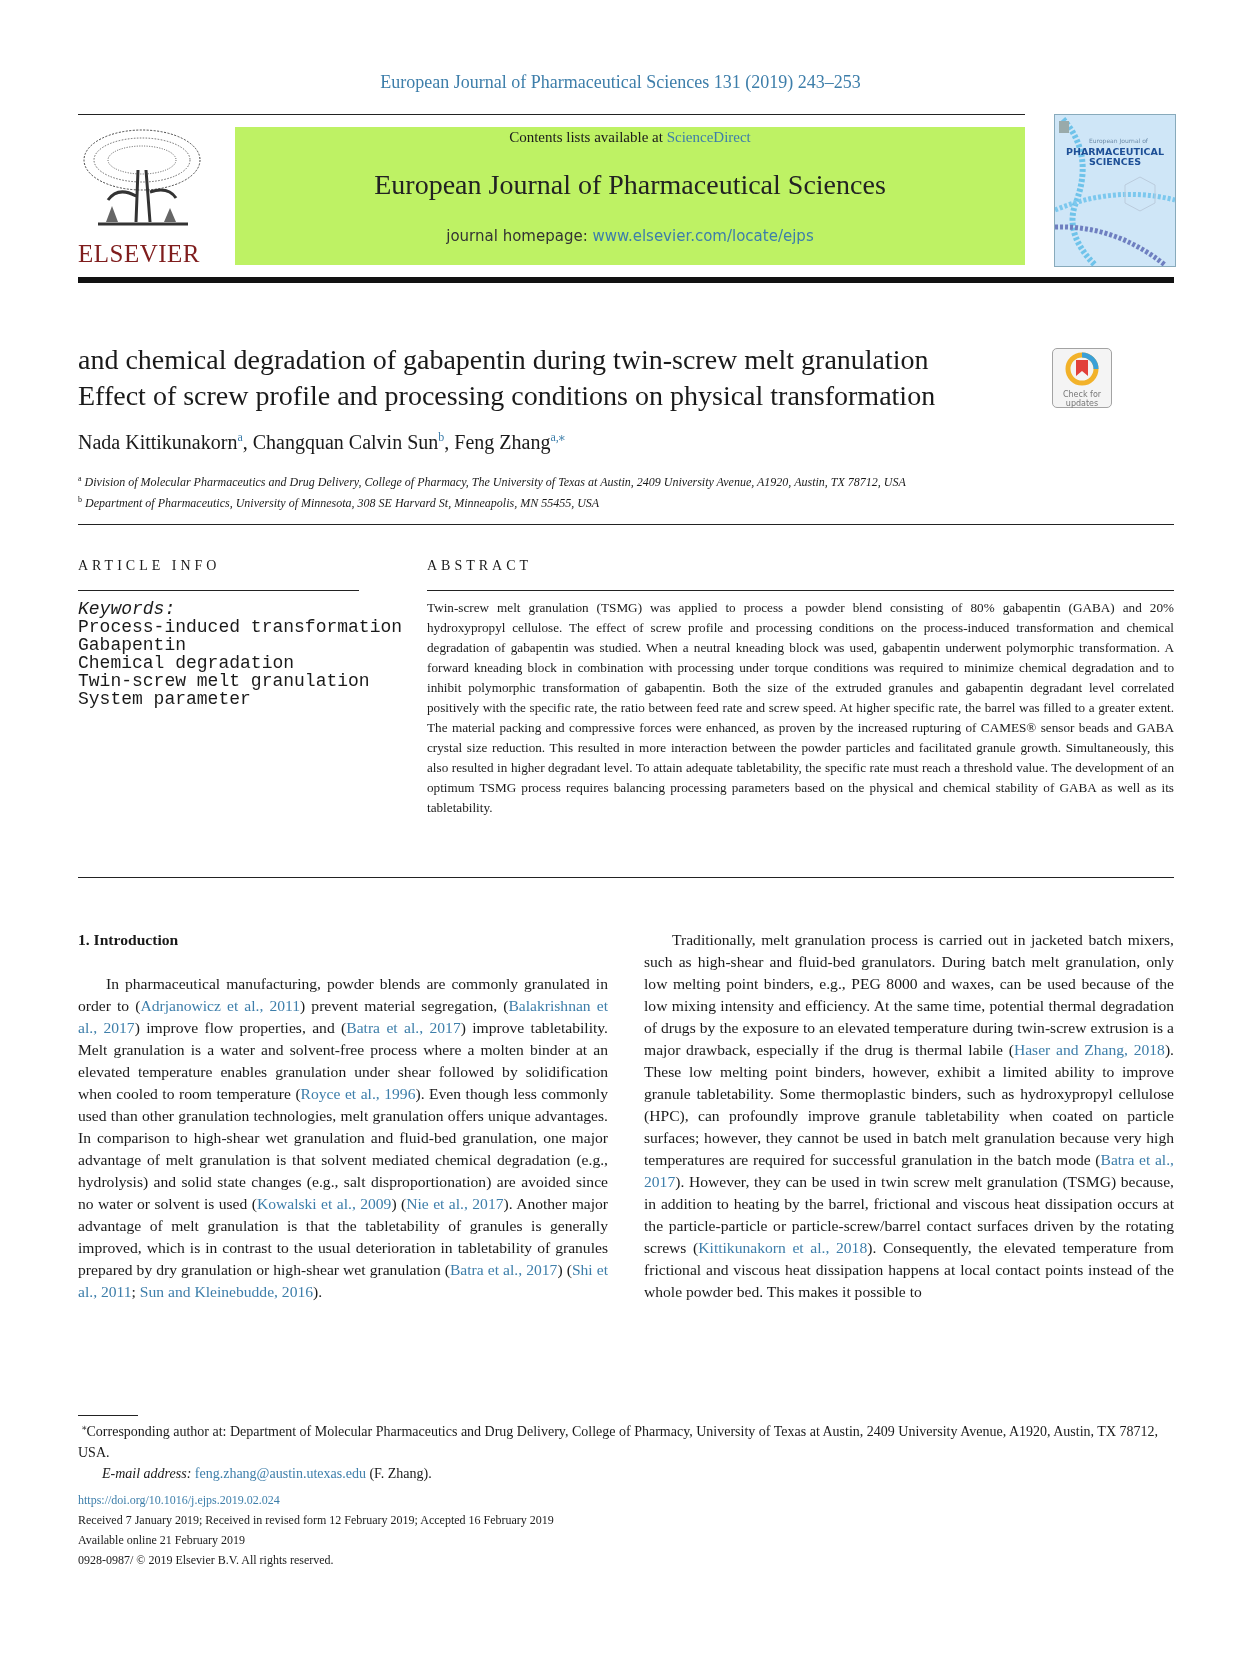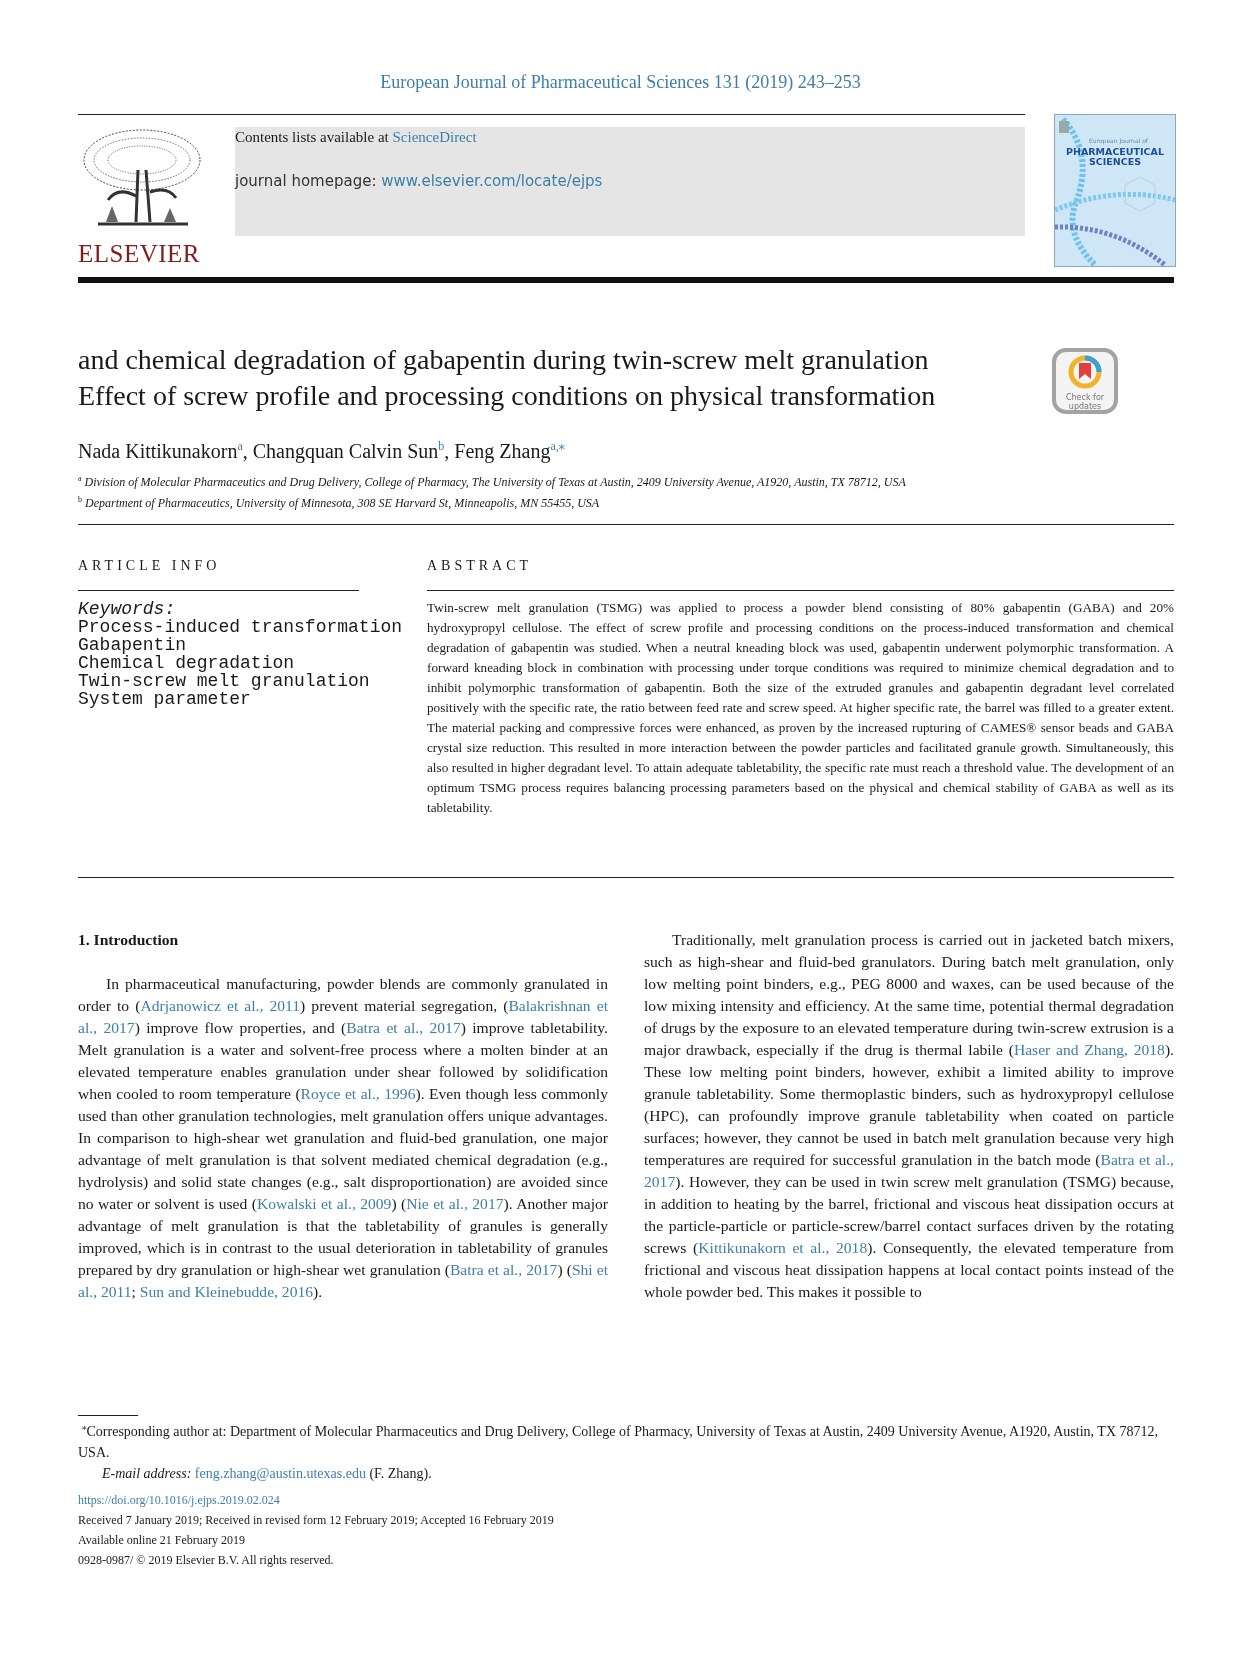--- a/index.html
+++ b/index.html
@@ -8,37 +8,37 @@
   a, .link { color: #3d7eaa; text-decoration: none; }
   .abs { position: absolute; }
 
   .journal-ref { top: 72px; left: 0; width: 1241px; text-align: center; font-size: 18px; color: #3d7eaa; }
   .rule-top { top: 114px; left: 78px; width: 947px; height: 1px; background: #222; }
 
   .elsevier-logo { top: 126px; left: 78px; width: 128px; height: 140px; }
   .elsevier-tree { width: 128px; height: 108px; }
   .elsevier-word { font-size: 25px; color: #7f1d1d; letter-spacing: 0.5px; margin-top: 2px; }
 
-  .banner { top: 127px; left: 235px; width: 790px; height: 109px; background: #e5e5e5; }
+  .banner { top: 127px; left: 235px; width: 790px; height: 138px; background: #bef264; text-align: center; }
   .banner .contents { margin-top: 2px; font-size: 15px; }
   .banner .jtitle { margin-top: 23px; font-size: 28px; color: #222; }
   .banner .homepage { margin-top: 26px; font-size: 15px; font-family: "DejaVu Sans", sans-serif; color: #333; }
 
   .cover { top: 114px; left: 1054px; width: 120px; height: 151px; background: #cfe6f7; border: 1px solid #8ab; overflow: hidden; }
   .cover .c-small { position: absolute; top: 22px; left: 34px; font-size: 6px; color: #6a8aa8; font-family: "DejaVu Sans", sans-serif; }
   .cover .c-title { position: absolute; top: 32px; left: 0; width: 120px; text-align: center; font-family: "DejaVu Sans", sans-serif;
                     font-weight: bold; font-size: 9.5px; line-height: 10px; color: #1d4f96; }
 
   .rule-thick { top: 277px; left: 78px; width: 1096px; height: 6px; background: #111; }
 
   .article-title { top: 342px; left: 78px; width: 960px; font-size: 28px; line-height: 36px; color: #1a1a1a; }
-  .crossmark { top: 348px; left: 1052px; width: 58px; height: 58px; border: 4px solid #a3a3a3; border-radius: 14px; background: #f4f4f4; text-align: center; }
+  .crossmark { top: 348px; left: 1052px; width: 58px; height: 58px; border: 1px solid #a3a3a3; border-radius: 5px; background: #f4f4f4; text-align: center; }
   .crossmark .cm-label { font-family: "DejaVu Sans", sans-serif; font-size: 8px; color: #777; line-height: 9px; }
 
-  .authors { top: 439px; left: 78px; font-size: 20px; }
+  .authors { top: 430px; left: 78px; font-size: 20px; }
   .authors sup { font-size: 12px; color: #3d7eaa; }
   .affils { top: 470px; left: 78px; font-size: 12px; font-style: italic; line-height: 18px; }
   .affils sup { font-size: 8px; font-style: normal; }
 
   .rule-mid { top: 524px; left: 78px; width: 1096px; height: 1px; background: #222; }
 
   .section-cap { font-size: 14px; letter-spacing: 4px; }
   .ai-head { top: 558px; left: 78px; }
   .ai-rule { top: 590px; left: 78px; width: 281px; height: 1px; background: #222; }
   .keywords { top: 600px; left: 78px; font-size: 18px; line-height: 18px; font-family: Liberation Mono, monospace; }
@@ -78,20 +78,21 @@
     <path d="M20 98 L110 98" stroke="#333" stroke-width="3"></path>
     <path d="M28 96 L34 80 L40 96 Z M86 96 L92 82 L98 96 Z" fill="#666"></path>
   </svg>
   <div class="elsevier-word">ELSEVIER</div>
 </div>
 
 <div class="abs banner">
   <div class="contents">
     <span>Contents lists available at </span><a class="link">ScienceDirect</a>
   </div>
+  <div class="jtitle">European Journal of Pharmaceutical Sciences</div>
   <div class="homepage">
     <span>journal homepage: </span><a class="link">www.elsevier.com/locate/ejps</a>
   </div>
 </div>
 
 <div class="abs cover">
   <svg width="120" height="151" style="position:absolute;top:0;left:0">
     <path d="M8 4 Q40 40 20 90 Q10 120 40 150" stroke="#6fc3ea" stroke-width="6" fill="none" stroke-dasharray="3,2"></path>
     <path d="M0 95 Q60 70 120 85" stroke="#7cc8ee" stroke-width="5" fill="none" stroke-dasharray="3,2"></path>
     <path d="M0 112 Q60 110 110 150" stroke="#6f7fc0" stroke-width="5" fill="none" stroke-dasharray="3,2"></path>

